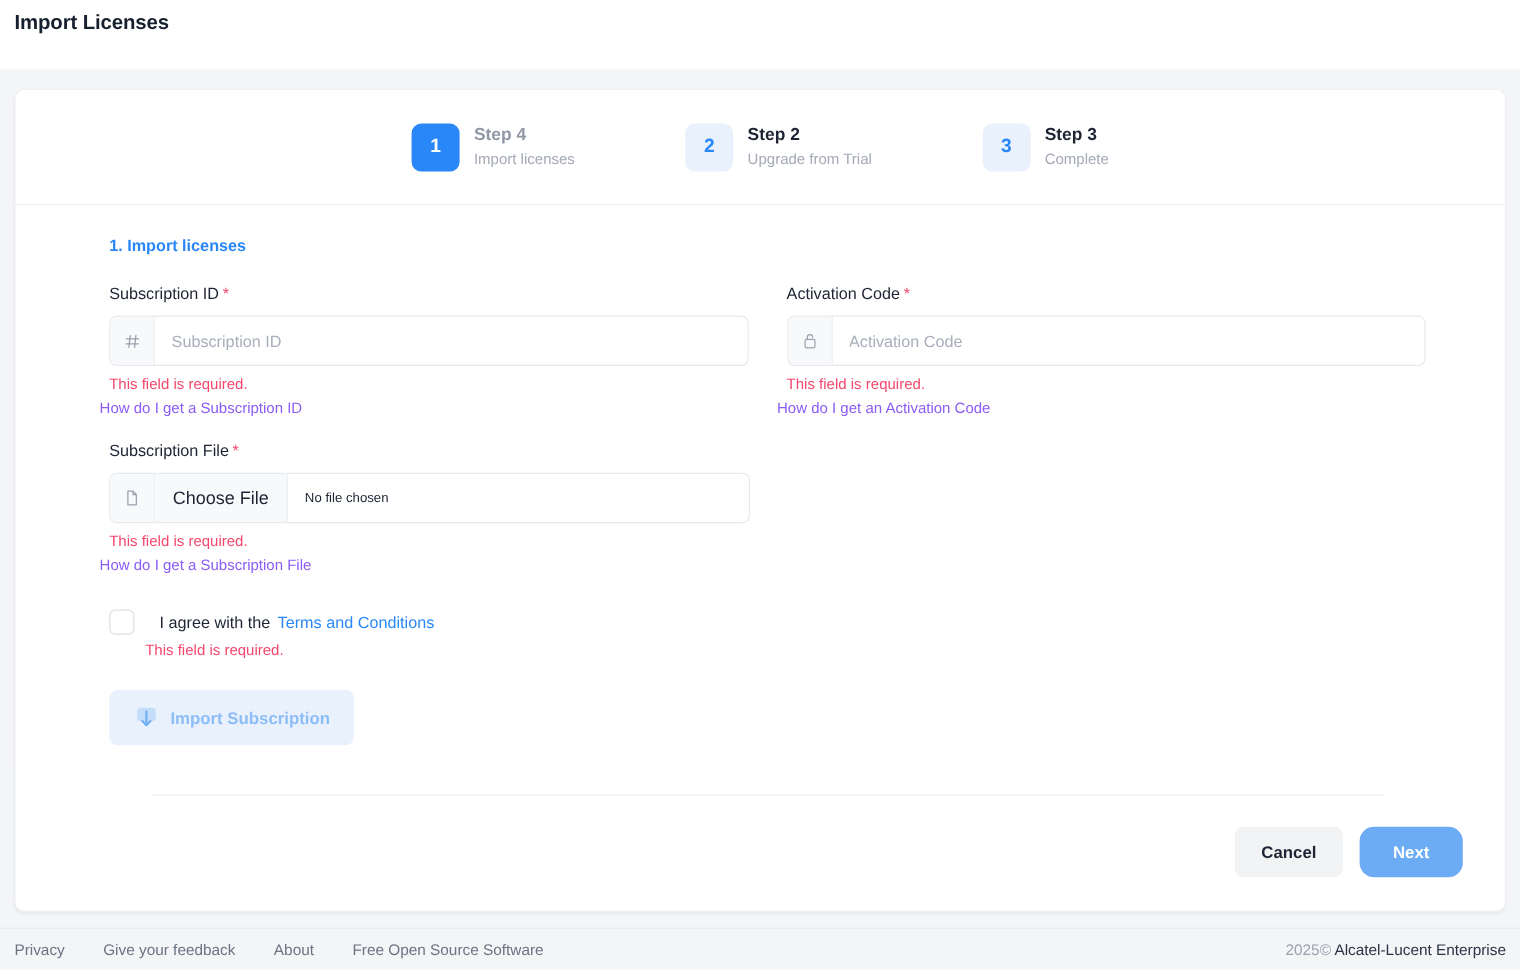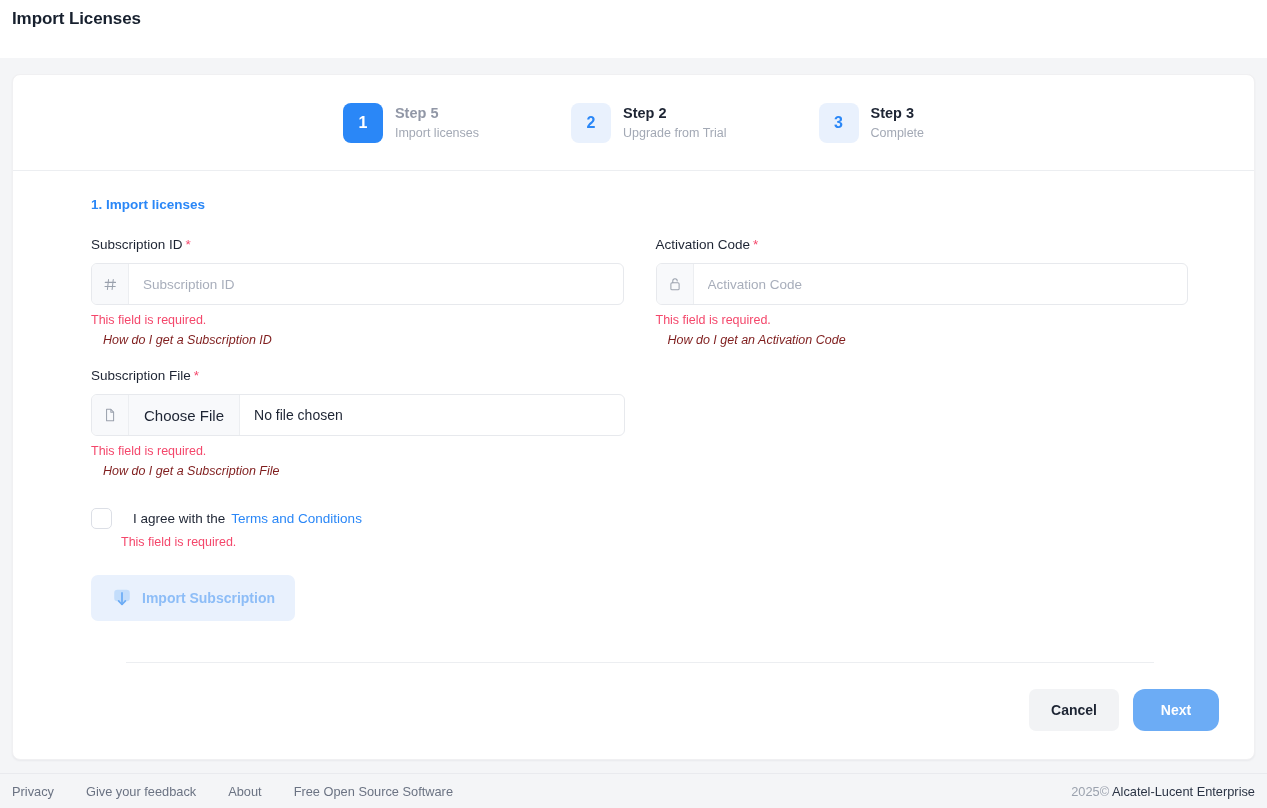--- a/index.html
+++ b/index.html
@@ -150,24 +150,23 @@
   .input-field::placeholder { color: #a8aebb; }
 
   .err {
     font-size: 12.5px;
     color: #f4476b;
     margin: 7px 0 0 12px;
     line-height: 16px;
   }
   .hint {
     font-size: 12.5px;
-    color: #7f1d1d;
-    margin: 4px 0 0 24px;
+    color: #8b5cf6;
+    margin: 4px 0 0 4px;
     line-height: 16px;
-    font-style: italic;
   }
 
   
   .file-group {
     display: flex;
     align-items: stretch;
     height: 42px;
     width: 534px;
     border: 1px solid #e7e9ed;
     border-radius: 6px;
@@ -188,21 +187,21 @@
     border-right: 1px solid #eceef1;
     display: flex; align-items: center;
     padding: 0 15px;
     font-size: 15px;
     color: #1d2433;
     flex: none;
   }
   .file-name {
     display: flex; align-items: center;
     padding: 0 14px;
-    font-size: 14px;
+    font-size: 11px;
     color: #1d2433;
   }
 
   
   .terms-row {
     display: flex;
     align-items: center;
     margin: 29px 0 0 12px;
   }
   .checkbox {
@@ -307,21 +306,21 @@
     <h1 class="page-title">Import Licenses</h1>
   </div>
 
   <div class="card">
 
     <div class="stepper">
 
       <div class="step">
         <div class="step-badge active">1</div>
         <div class="step-text">
-          <div class="step-title active">Step 5</div>
+          <div class="step-title active">Step 4</div>
           <div class="step-sub">Import licenses</div>
         </div>
       </div>
 
       <div class="step">
         <div class="step-badge idle">2</div>
         <div class="step-text">
           <div class="step-title idle">Step 2</div>
           <div class="step-sub">Upgrade from Trial</div>
         </div>

